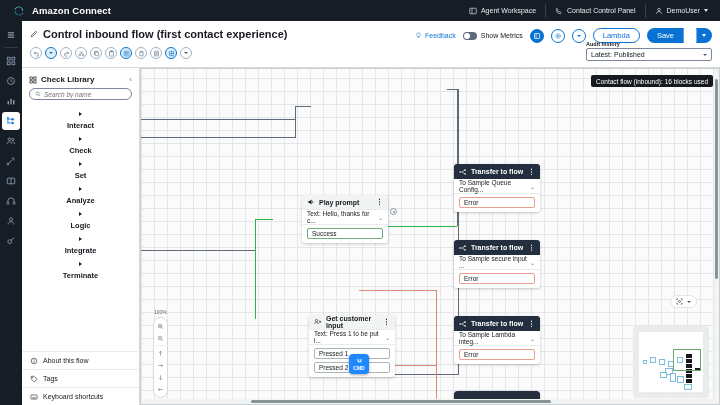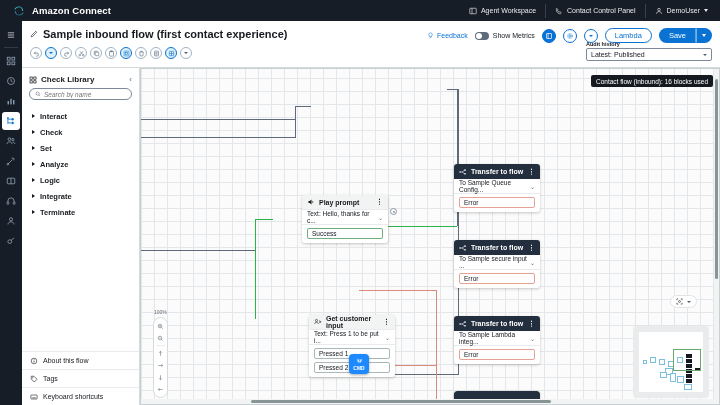--- a/index.html
+++ b/index.html
@@ -60,21 +60,21 @@
   .feedback { display: flex; align-items: center; gap: 3px; color: #0972d3; font-size: 7px; }
   .toggle-wrap { display: flex; align-items: center; gap: 4px; font-size: 7px; color: #16191f; }
   .toggle { width: 14px; height: 8px; border-radius: 5px; background: #5f6b7a; position: relative; }
   .toggle::after { content:''; position: absolute; left: 1px; top: 1px; width: 6px; height: 6px; border-radius: 50%; background: #fff; }
   .icon-btn {
     width: 14px; height: 14px; border: 1px solid #0972d3; border-radius: 50%;
     display: flex; align-items: center; justify-content: center; color: #0972d3; background: #fff;
   }
   .icon-btn.filled { background: #0972d3; color: #fff; border-color: #0972d3; }
   .icon-btn svg { width: 8px; height: 8px; }
-  .split-btn { display: flex; align-items: flex-end; }
+  .split-btn { display: flex; align-items: flex-end; gap: 12px; }
   .btn {
     height: 15px; border-radius: 8px; padding: 0 9px; font-size: 7.5px;
     display: flex; align-items: center; justify-content: center;
     border: 1px solid #0972d3; color: #0972d3; background: #fff; white-space: nowrap;
   }
   .btn.primary { background: #0972d3; color: #fff; border-radius: 8px 0 0 8px; border-right-color: rgba(255,255,255,.35); }
   .btn.primary-caret { background: #0972d3; color: #fff; border-radius: 0 8px 8px 0; padding: 0 5px; border-left: 1px solid rgba(255,255,255,.45); }
   .caret-w { width: 0; height: 0; border-left: 2.5px solid transparent; border-right: 2.5px solid transparent; border-top: 3px solid #fff; }
 
   
@@ -108,21 +108,21 @@
     background: #fff; border-right: 1px solid #d5dbdb;
   }
   .panel-head { display: flex; align-items: center; gap: 4px; padding: 7px 7px 4px 7px; }
   .panel-title { font-size: 8px; font-weight: bold; }
   .panel-collapse { margin-left: auto; color: #5f6b7a; font-size: 8px; }
   .panel-search {
     margin: 0 7px 8px 7px; height: 12px; border: 1px solid #7d8998; border-radius: 6px;
     display: flex; align-items: center; gap: 3px; padding: 0 5px;
   }
   .panel-search input { border:none; outline:none; background:transparent; font-family:inherit; font-size: 6.5px; color:#5f6b7a; font-style: italic; width:100%; }
-  .cat { display: flex; align-items: center; gap: 5px; padding: 3.5px 10px; font-size: 7.5px; font-weight: bold; color: #16191f; }
+  .cat { display: flex; align-items: center; gap: 5px; padding: 3.5px 10px; font-size: 7.5px; font-weight: bold; color: #16191f; flex-direction: column; }
   .tri { width: 0; height: 0; border-top: 2.5px solid transparent; border-bottom: 2.5px solid transparent; border-left: 3.5px solid #16191f; }
   .panel-footer { position: absolute; bottom: 0; left: 0; width: 100%; }
   .pf-item { display: flex; align-items: center; gap: 5px; height: 18px; padding: 0 8px; border-top: 1px solid #e9ebed; font-size: 7px; color: #16191f; }
   .pf-item svg { width: 8px; height: 8px; }
 
   
   .canvas {
     position: absolute; top: 68px; left: 140px; width: 580px; height: 337px;
     background:
       repeating-linear-gradient(0deg, #e4e7e9 0 1px, transparent 1px 13px),
@@ -346,21 +346,21 @@
         <path d="M8 7l5-4" stroke="#8fa0b5" stroke-width="1.3" fill="none"></path>
       </svg>
     </div>
   </div>
 
   <div class="header">
     <div class="title-row">
       <svg class="pencil" viewBox="0 0 16 16">
         <path d="M11.5 2.5l2 2L5 13l-2.6.6L3 11z" fill="none" stroke="#16191f" stroke-width="1.2" stroke-linejoin="round"></path>
       </svg>
-      <span class="flow-title">Sample inbound flow (first contact experience)</span>
+      <span class="flow-title">Control inbound flow (first contact experience)</span>
     </div>
 
     <div class="header-right">
       <div class="feedback">
         <svg style="width:7px;height:7px" viewBox="0 0 16 16">
           <path d="M8 1.8a4 4 0 00-2.4 7.2v1.5h4.8V9A4 4 0 008 1.8z" fill="none" stroke="#0972d3" stroke-width="1.2"></path>
           <line x1="6.2" y1="12.8" x2="9.8" y2="12.8" stroke="#0972d3" stroke-width="1.2"></line>
         </svg>
         <span>Feedback</span>
       </div>

